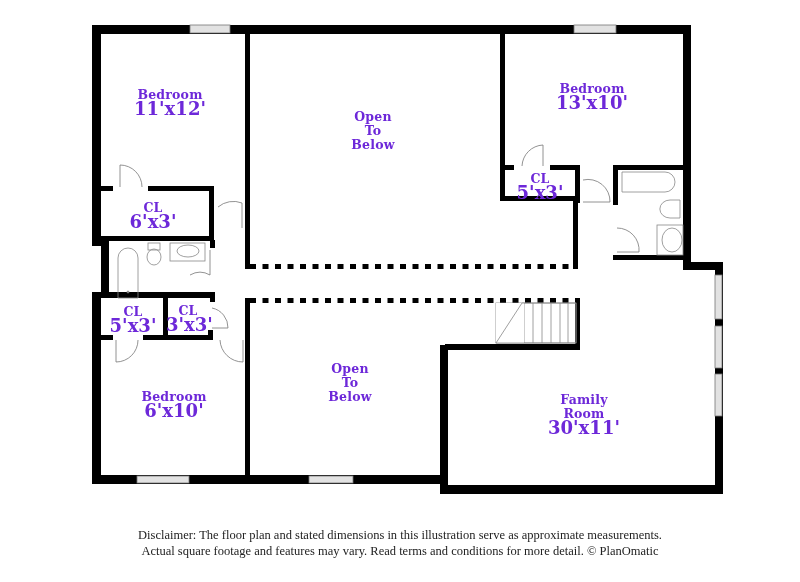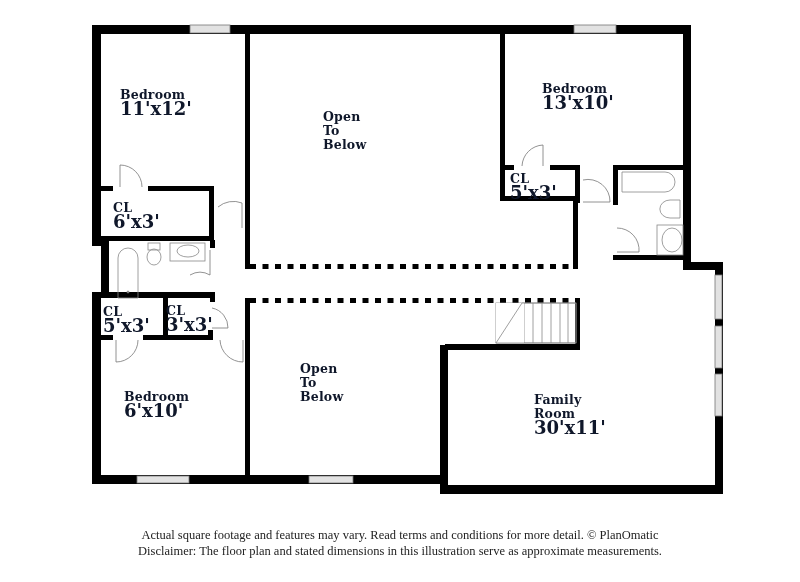--- a/index.html
+++ b/index.html
@@ -1,18 +1,18 @@
 <!DOCTYPE html>
 <html><head>
   <meta charset="utf-8">
   <style>
     html, body { margin: 0; padding: 0; background: #ffffff; }
     body { width: 800px; height: 582px; position: relative; overflow: hidden; font-family: "DejaVu Serif", serif; }
     #plan { position: absolute; left: 0; top: 0; width: 800px; height: 582px; }
-    .label { position: absolute; font-family: "DejaVu Serif", serif; font-weight: bold; color: #0f172a; line-height: 14px; }
+    .label { position: absolute; text-align: center; font-family: "DejaVu Serif", serif; font-weight: bold; color: #6d28d9; line-height: 14px; }
     .label .name { display: block; font-size: 12.5px; letter-spacing: 0.2px; }
     .label .dim { display: block; font-size: 18px; }
     .disclaimer { position: absolute; left: 0; width: 800px; top: 527px; text-align: center; font-family: "Liberation Serif", serif; font-size: 12.5px; color: #222; line-height: 16px; }
   </style>
 </head>
 <body>
 
 <svg id="plan" viewBox="0 0 800 582" xmlns="http://www.w3.org/2000/svg">
   <g fill="#000">
 
@@ -242,15 +242,15 @@
   <span class="name">Below</span>
 </div>
 
 <div class="label" style="left:534px; top:393px; width:100px;">
   <span class="name">Family</span>
   <span class="name">Room</span>
   <span class="dim">30'x11'</span>
 </div>
 
 <div class="disclaimer">
+  <div>Disclaimer: The floor plan and stated dimensions in this illustration serve as approximate measurements.</div>
   <div>Actual square footage and features may vary. Read terms and conditions for more detail. © PlanOmatic</div>
-  <div>Disclaimer: The floor plan and stated dimensions in this illustration serve as approximate measurements.</div>
 </div>
 
 </body></html>

